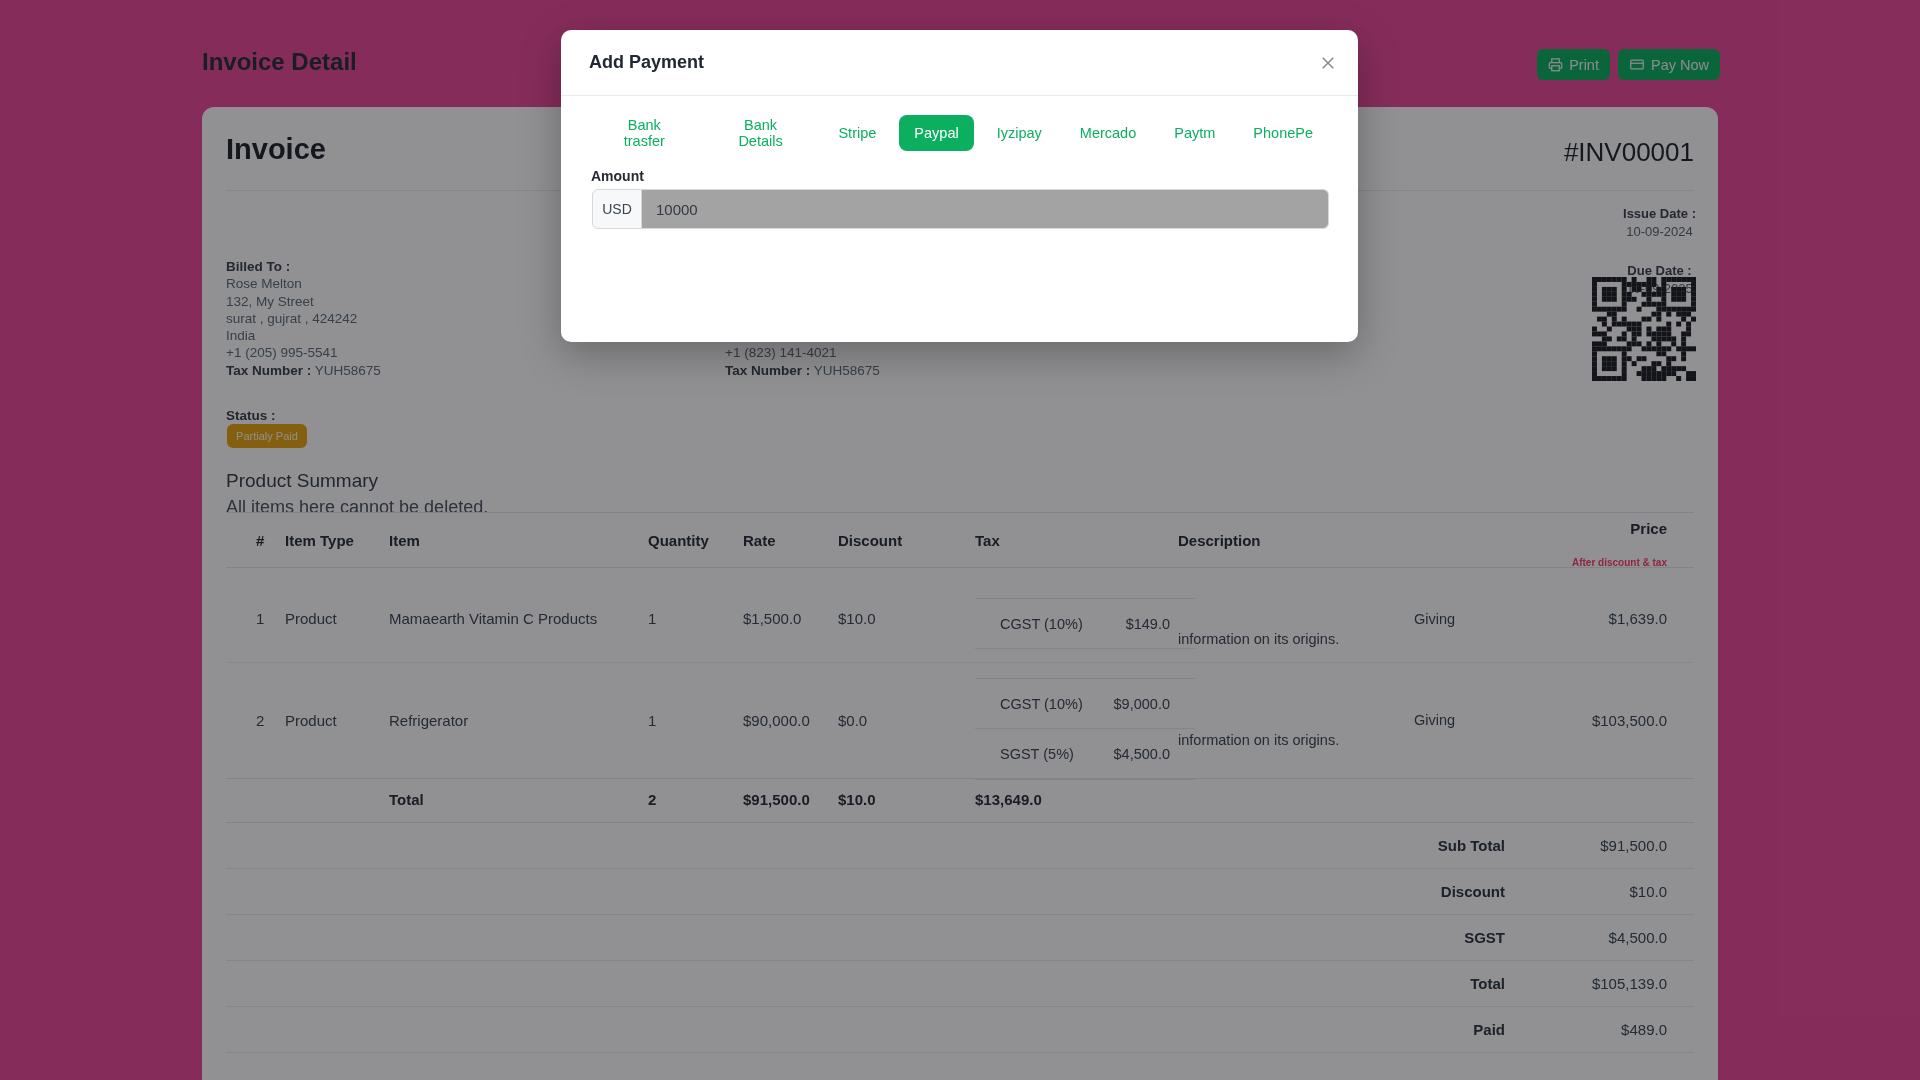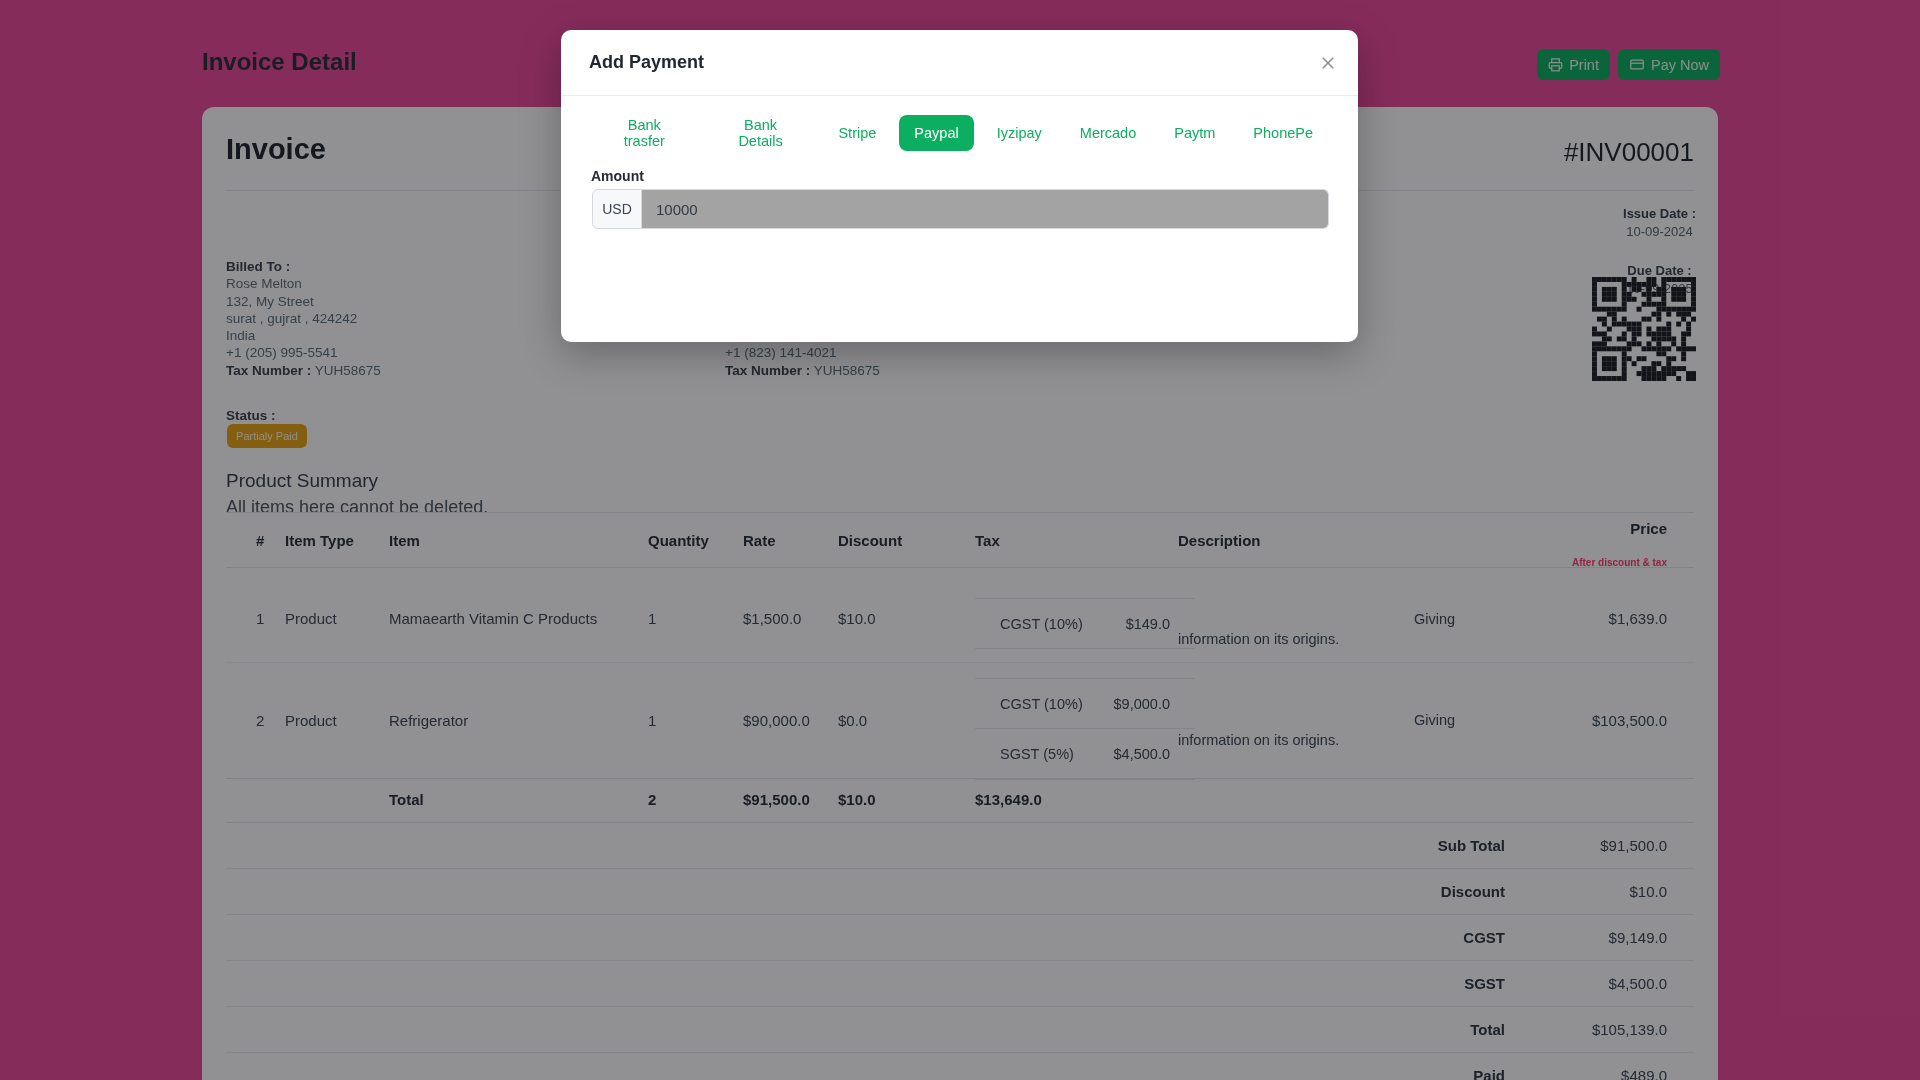--- a/index.html
+++ b/index.html
@@ -500,24 +500,20 @@
 
       <div class="sumrow">
         <div class="sum-label">Sub Total</div>
         <div class="sum-value">$91,500.0</div>
       </div>
       <div class="sumrow">
         <div class="sum-label">Discount</div>
         <div class="sum-value">$10.0</div>
       </div>
       <div class="sumrow">
-        <div class="sum-label">CGST</div>
-        <div class="sum-value">$9,149.0</div>
-      </div>
-      <div class="sumrow">
         <div class="sum-label">SGST</div>
         <div class="sum-value">$4,500.0</div>
       </div>
       <div class="sumrow">
         <div class="sum-label">Total</div>
         <div class="sum-value">$105,139.0</div>
       </div>
       <div class="sumrow">
         <div class="sum-label">Paid</div>
         <div class="sum-value">$489.0</div>

